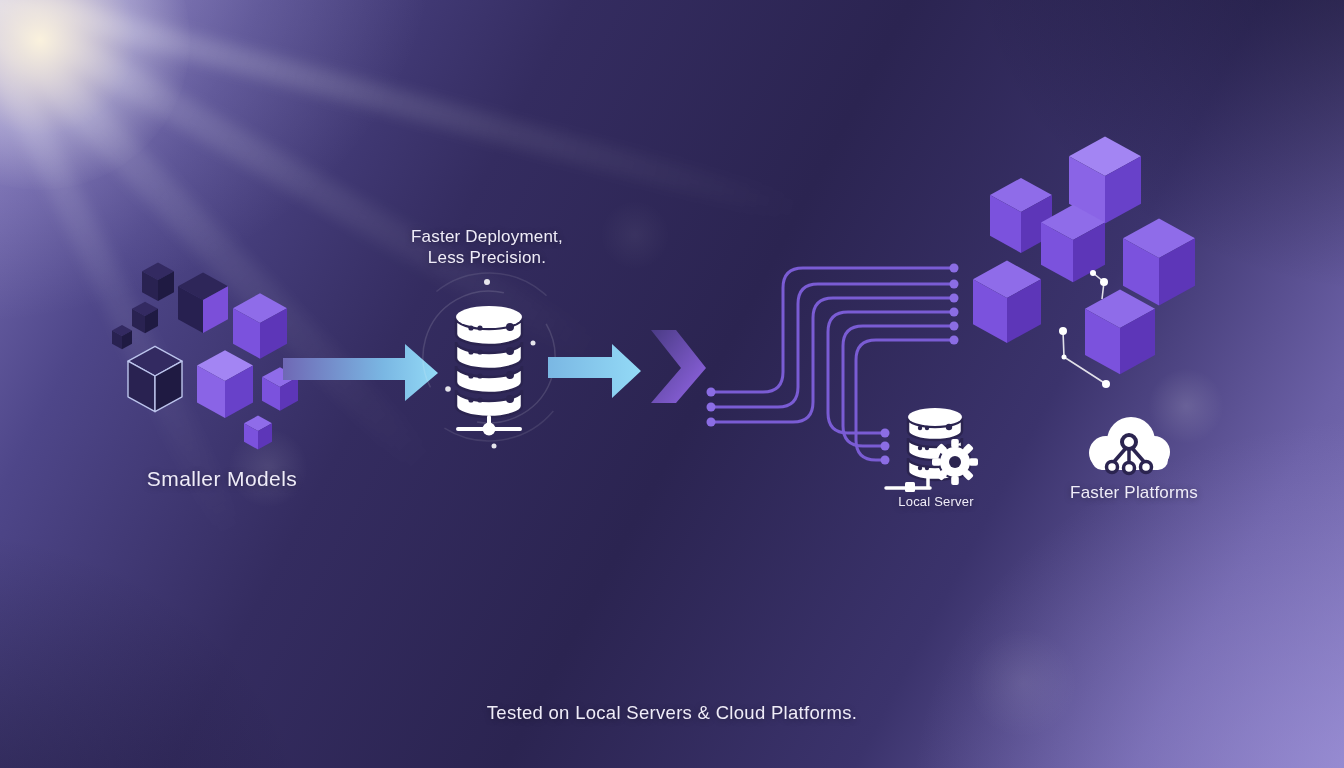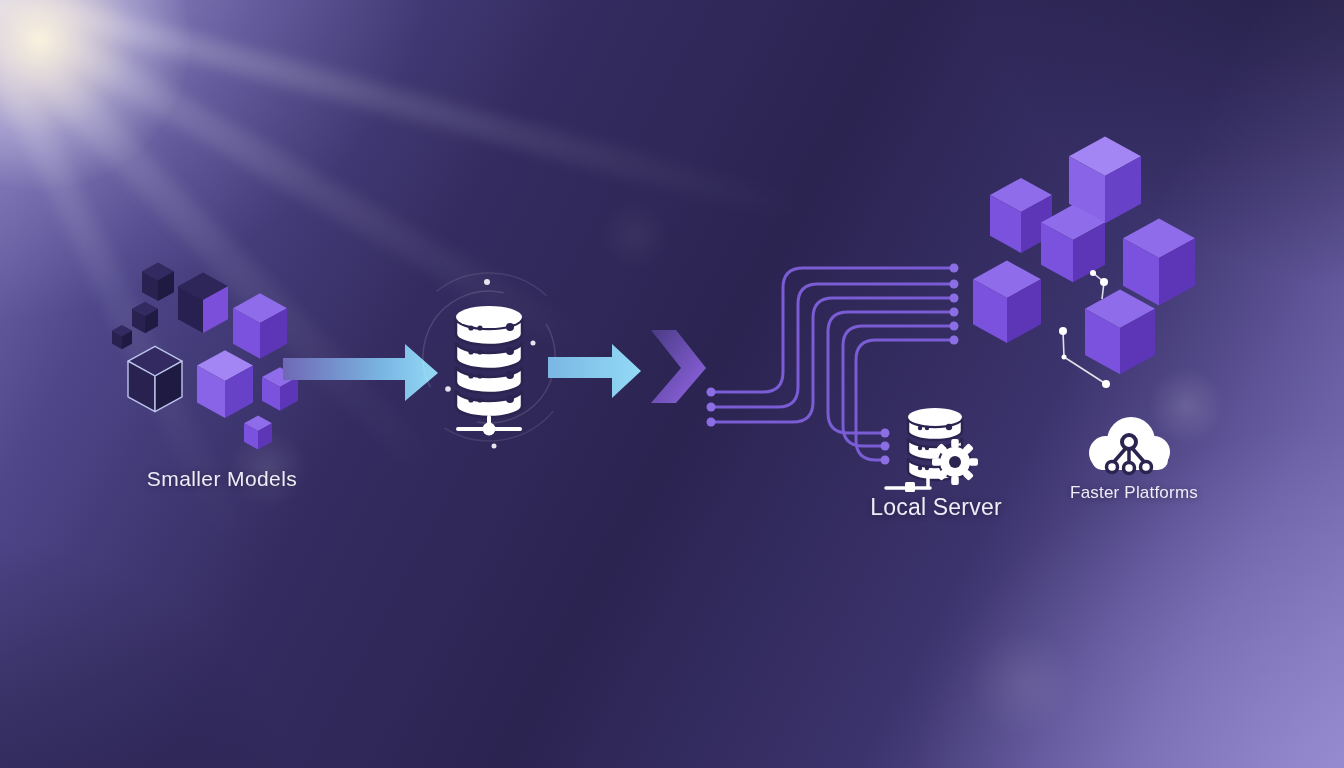--- a/index.html
+++ b/index.html
@@ -25,21 +25,21 @@
        background:radial-gradient(circle, rgba(255,246,222,.95), rgba(255,255,255,.25) 45%, rgba(255,255,255,0) 72%);}
   .blob{position:absolute;border-radius:50%;}
   .b1{left:228px;top:428px;width:80px;height:80px;background:radial-gradient(circle,rgba(255,255,255,.10),rgba(255,255,255,0) 70%);}
   .b2{left:1148px;top:368px;width:76px;height:76px;background:radial-gradient(circle,rgba(255,255,255,.13),rgba(255,255,255,0) 70%);}
   .b3{left:968px;top:628px;width:110px;height:110px;background:radial-gradient(circle,rgba(255,255,255,.08),rgba(255,255,255,0) 70%);}
   .b4{left:600px;top:200px;width:70px;height:70px;background:radial-gradient(circle,rgba(255,255,255,.05),rgba(255,255,255,0) 70%);}
   svg.scene{position:absolute;left:0;top:0;}
   .label{position:absolute;text-align:center;text-shadow:0 1px 6px rgba(0,0,0,.35);letter-spacing:.2px;}
   .lbl-mid{left:367px;top:226px;width:240px;font-size:17px;line-height:21px;}
   .lbl-smaller{left:112px;top:467px;width:220px;text-align:center;font-size:21px;letter-spacing:.4px;}
-  .lbl-localserver{left:856px;top:494px;width:160px;font-size:23px;}
+  .lbl-localserver{left:856px;top:494px;width:160px;font-size:13px;}
   .lbl-cloud{left:1034px;top:483px;width:200px;font-size:17px;}
   .lbl-cloudcap{left:1014px;top:515px;width:240px;font-size:15.5px;line-height:20px;}
   .lbl-footer{left:472px;top:702px;width:400px;font-size:18.5px;letter-spacing:.3px;}
   .trace{fill:none;stroke:var(--trace);stroke-width:3;stroke-linecap:round;}
   .tdot{fill:var(--trace-dot);}
   .wfill{fill:var(--icon-white);}
   .wstroke{stroke:var(--icon-white);fill:none;}
   .band{fill:var(--icon-white);stroke:var(--background-dark);stroke-width:2.5;}
   .slitdot{fill:var(--background-dark);}
   .ring{fill:none;stroke:rgba(255,255,255,.13);stroke-width:1.5;}
@@ -250,19 +250,24 @@
           <line x1="1129" y1="449" x2="1129" y2="464" stroke="#2b2450" stroke-width="3.5"></line>
           <line x1="1132" y1="448" x2="1146" y2="464" stroke="#2b2450" stroke-width="3.5"></line>
           <circle cx="1129" cy="442" r="7" fill="#fff" stroke="#2b2450" stroke-width="4"></circle>
           <circle cx="1112" cy="467" r="5.5" fill="#fff" stroke="#2b2450" stroke-width="3.5"></circle>
           <circle cx="1129" cy="468" r="5.5" fill="#fff" stroke="#2b2450" stroke-width="3.5"></circle>
           <circle cx="1146" cy="467" r="5.5" fill="#fff" stroke="#2b2450" stroke-width="3.5"></circle>
         </g>
     </g>
   </svg>
 
+  <div class="label lbl-mid">
+    <div>Faster Deployment,</div>
+    <div>Less Precision.</div>
+  </div>
 
   <div class="label lbl-smaller">Smaller Models</div>
   <div class="label lbl-localserver">Local Server</div>
   <div class="label lbl-cloud">Faster Platforms</div>
 
 
+  <div class="label lbl-footer">Tested on Local Servers &amp; Cloud Platforms.</div>
 </div>
 
 </body></html>

